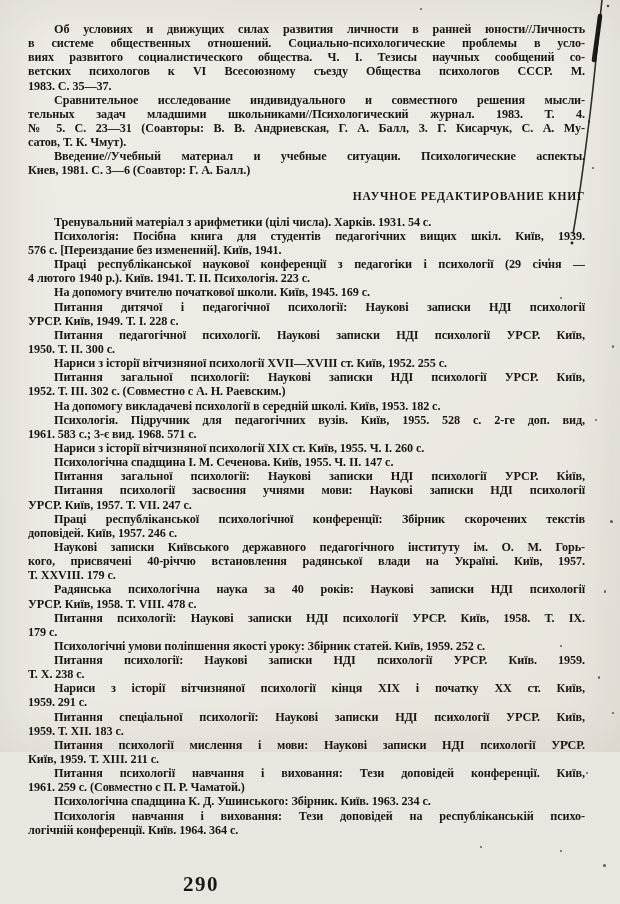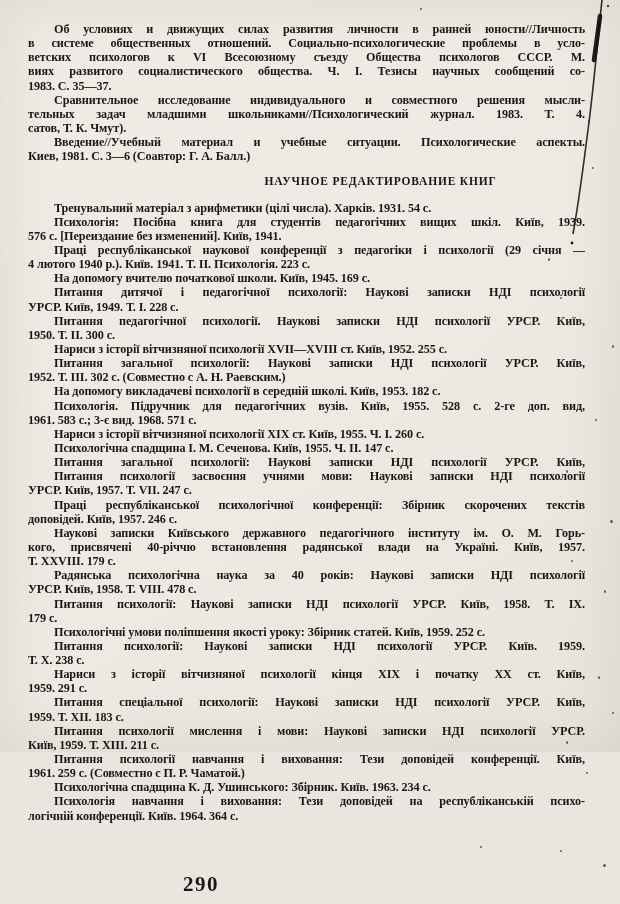--- a/index.html
+++ b/index.html
@@ -30,21 +30,21 @@
     height: 14.15px;
     overflow: hidden;
     text-align: justify;
     text-align-last: justify;
     white-space: normal;
   }
   .line.last { text-align-last: left; }
   .line.first { text-indent: 26px; }
   .heading {
     margin: 11px 0 12px 148px;
-    text-align: center;
+    text-align: right;
     font-size: 11.5px;
     letter-spacing: 0.8px;
     font-weight: bold;
     white-space: nowrap;
     font-family: Liberation Serif, serif;
   }
   .pageno {
     position: absolute;
     left: 183px; top: 872px;
     font-size: 21px;
@@ -64,27 +64,28 @@
 </style>
 </head>
 <body>
 
 <div class="page">
 
   <div class="textblock">
       <div class="par">
         <div class="line first">Об условиях и движущих силах развития личности в ранней юности//Личность</div>
         <div class="line">в системе общественных отношений. Социально-психологические проблемы в усло-</div>
+        <div class="line">виях развитого социалистического общества. Ч. I. Тезисы научных сообщений со-</div>
         <div class="line">ветских психологов к VI Всесоюзному съезду Общества психологов СССР. М.</div>
-        <div class="line">виях развитого социалистического общества. Ч. I. Тезисы научных сообщений со-</div>
         <div class="line last">1983. С. 35—37.</div>
       </div>
       <div class="par">
         <div class="line first">Сравнительное исследование индивидуального и совместного решения мысли-</div>
         <div class="line">тельных задач младшими школьниками//Психологический журнал. 1983. Т. 4.</div>
+        <div class="line">№ 5. С. 23—31 (Соавторы: В. В. Андриевская, Г. А. Балл, З. Г. Кисарчук, С. А. Му-</div>
         <div class="line last">сатов, Т. К. Чмут).</div>
       </div>
       <div class="par">
         <div class="line first">Введение//Учебный материал и учебные ситуации. Психологические аспекты.</div>
         <div class="line last">Киев, 1981. С. 3—6 (Соавтор: Г. А. Балл.)</div>
       </div>
       <div class="heading">НАУЧНОЕ РЕДАКТИРОВАНИЕ КНИГ</div>
       <div class="par">
         <div class="line first last">Тренувальний матеріал з арифметики (цілі числа). Харків. 1931. 54 с.</div>
       </div>

